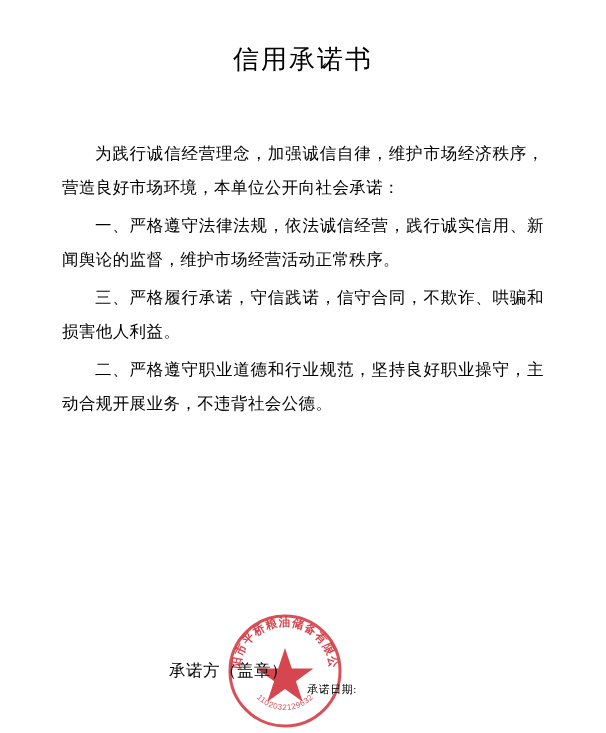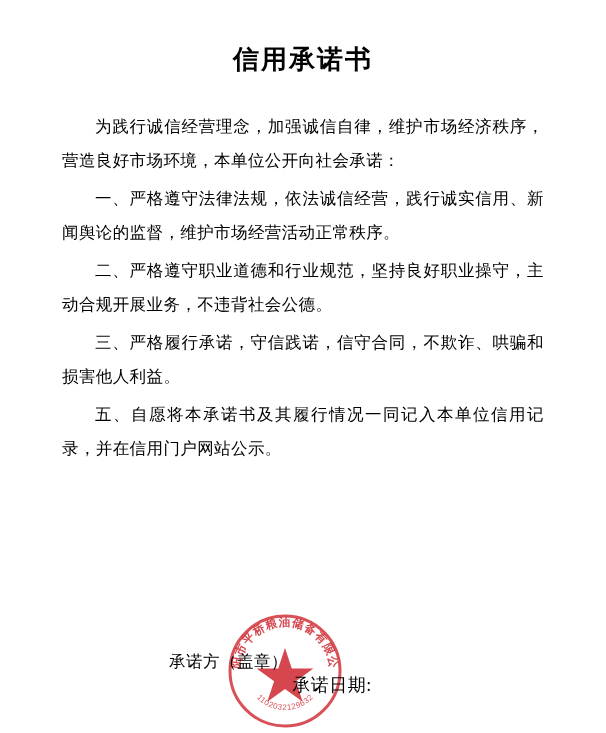--- a/index.html
+++ b/index.html
@@ -17,57 +17,57 @@
   .page {
     position: relative;
     width: 606px;
     height: 733px;
     box-sizing: border-box;
     padding: 0;
   }
   .doc-title {
     text-align: center;
     font-size: 26px;
-    font-weight: bold;
+    font-weight: normal;
     letter-spacing: 2px;
     margin-top: 42px;
     margin-bottom: 0;
     font-family: "Liberation Serif", "DejaVu Serif", serif;
   }
   .body-text {
     margin: 0;
     padding: 0 62px 0 62px;
   }
   .para {
     font-size: 16.5px;
     line-height: 34px;
     text-indent: 2em;
     margin: 0 0 4px 0;
     text-align: justify;
     letter-spacing: 0.4px;
   }
   .para.first {
-    margin-top: 33px;
+    margin-top: 60px;
   }
   .signature-row {
     position: absolute;
     left: 62px;
     right: 40px;
     bottom: 78px;
     display: flex;
     flex-direction: column;
     align-items: center;
   }
   .sig-left {
     font-size: 16.5px;
     letter-spacing: 0.5px;
     width: 290px;
   }
   .sig-right {
-    font-size: 18px;
+    font-size: 11px;
     letter-spacing: 0.5px;
     margin-left: 36px;
   }
   
   .seal {
     position: absolute;
     left: 222px;
     top: 566px;
     width: 126px;
     height: 126px;
@@ -93,23 +93,22 @@
 </head>
 <body>
 
 <div class="page">
 
   <div class="doc-title">信用承诺书</div>
 
   <div class="body-text">
     <p class="para first">为践行诚信经营理念，加强诚信自律，维护市场经济秩序，营造良好市场环境，本单位公开向社会承诺：</p>
     <p class="para">一、严格遵守法律法规，依法诚信经营，践行诚实信用、新闻舆论的监督，维护市场经营活动正常秩序。</p>
+    <p class="para">三、严格履行承诺，守信践诺，信守合同，不欺诈、哄骗和损害他人利益。</p>
     <p class="para">二、严格遵守职业道德和行业规范，坚持良好职业操守，主动合规开展业务，不违背社会公德。</p>
-    <p class="para">三、严格履行承诺，守信践诺，信守合同，不欺诈、哄骗和损害他人利益。</p>
-    <p class="para">五、自愿将本承诺书及其履行情况一同记入本单位信用记录，并在信用门户网站公示。</p>
   </div>
 
   <div class="seal">
     <svg width="126" height="126" viewBox="0 0 126 126" aria-hidden="true">
       <defs>
         <path id="sealArcTop" d="M 18,63 A 45,45 0 0 1 108,63"></path>
         <path id="sealArcBottom" d="M 24,63 A 39,39 0 0 0 102,63"></path>
       </defs>
       <circle cx="63" cy="63" r="55" fill="none" stroke="#d2323b" stroke-width="3" opacity="0.85"></circle>
       <text class="seal-text" opacity="0.9">

